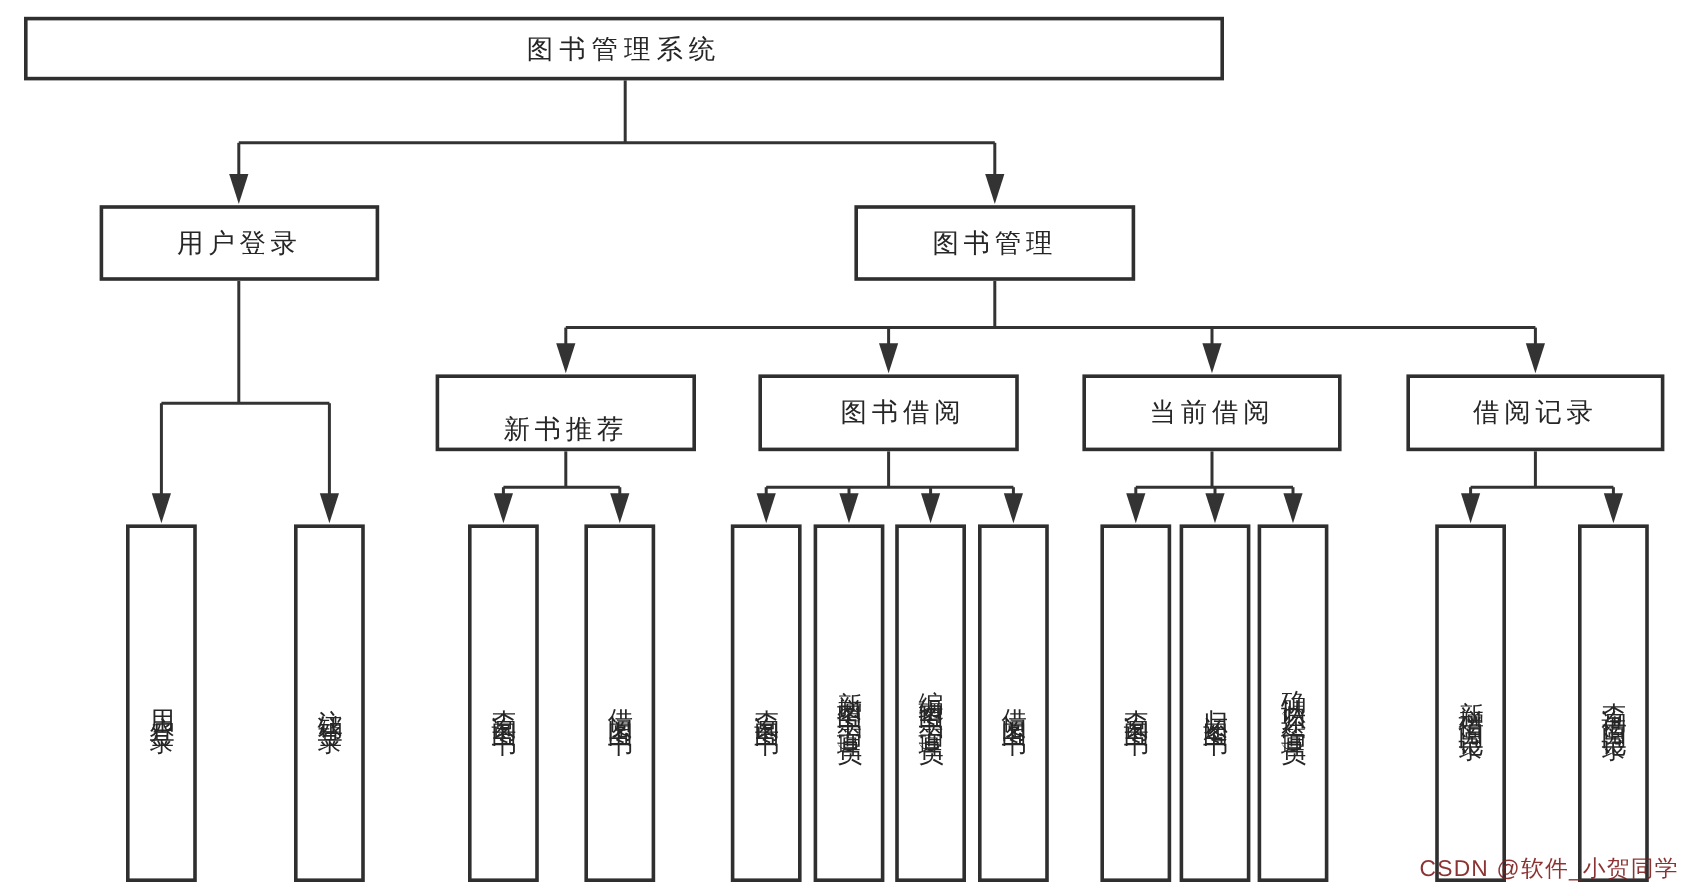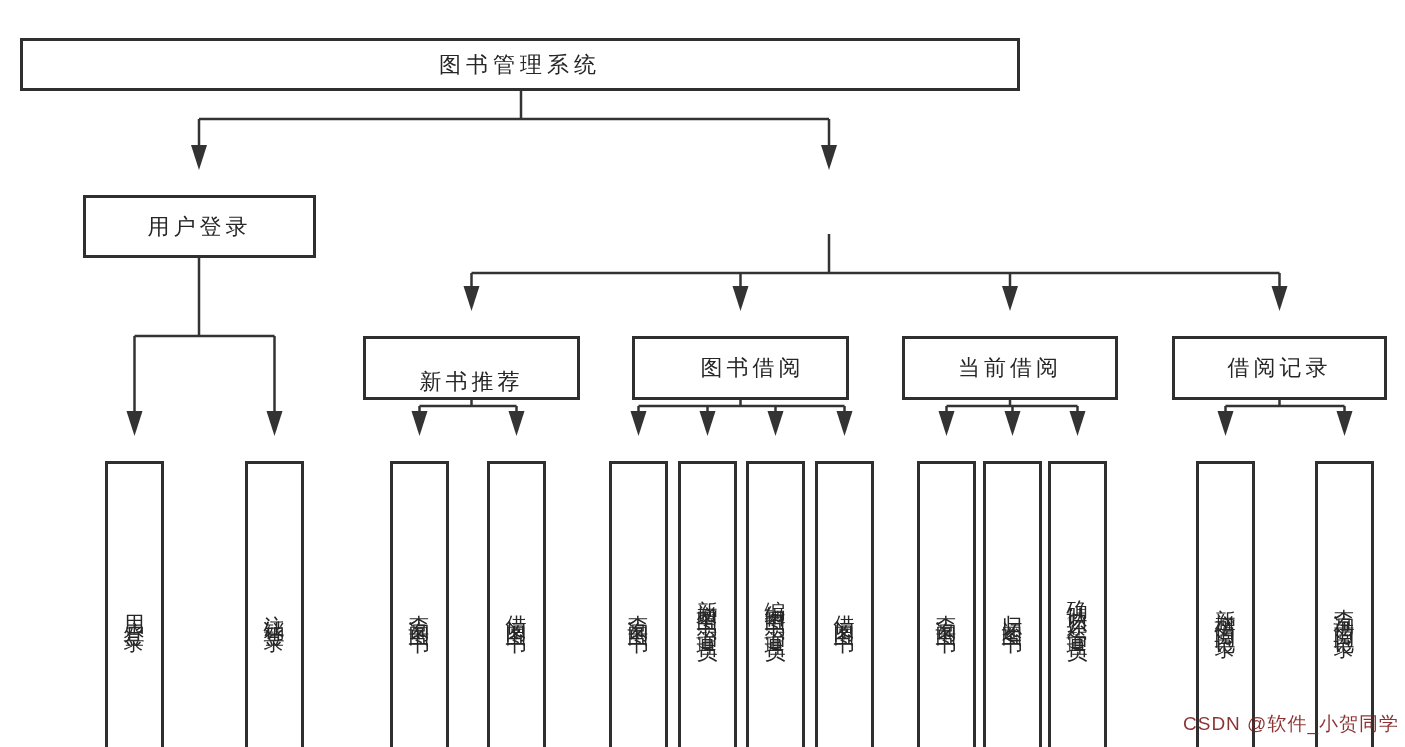--- a/index.html
+++ b/index.html
@@ -20,21 +20,20 @@
   .node {
     position: absolute;
     box-sizing: border-box;
     border: 3px solid #2f2f2f;
     background: #ffffff;
     display: flex;
     align-items: center;
     justify-content: center;
     color: #262626;
     z-index: 2;
-    margin-top: 24px;
   }
   .hnode { font-size: 22px; letter-spacing: 4px; white-space: nowrap; }
   .root  { font-size: 22px; letter-spacing: 5px; }
   .vnode span {
     writing-mode: vertical-rl;
     text-orientation: mixed;
     font-size: 21px;
     letter-spacing: 6px;
     line-height: 1;
     white-space: nowrap;
@@ -124,20 +123,23 @@
     </g>
   </svg>
 
   <div class="node hnode root" style="left:20px; top:14px; width:1000px; height:53px;">
     <span>图书管理系统</span>
   </div>
 
   <div class="node hnode" style="left:83px; top:171px; width:233px; height:63px;">
     <span>用户登录</span>
   </div>
+  <div class="node hnode" style="left:712px; top:171px; width:234px; height:63px;">
+    <span>图书管理</span>
+  </div>
 
   <div class="node hnode" style="left:363px; top:312px; width:217px; height:64px;align-items:flex-end;">
     <span>新书推荐</span>
   </div>
   <div class="node hnode" style="left:632px; top:312px; width:217px; height:64px;padding-left:24px;">
     <span>图书借阅</span>
   </div>
   <div class="node hnode" style="left:902px; top:312px; width:216px; height:64px;">
     <span>当前借阅</span>
   </div>

